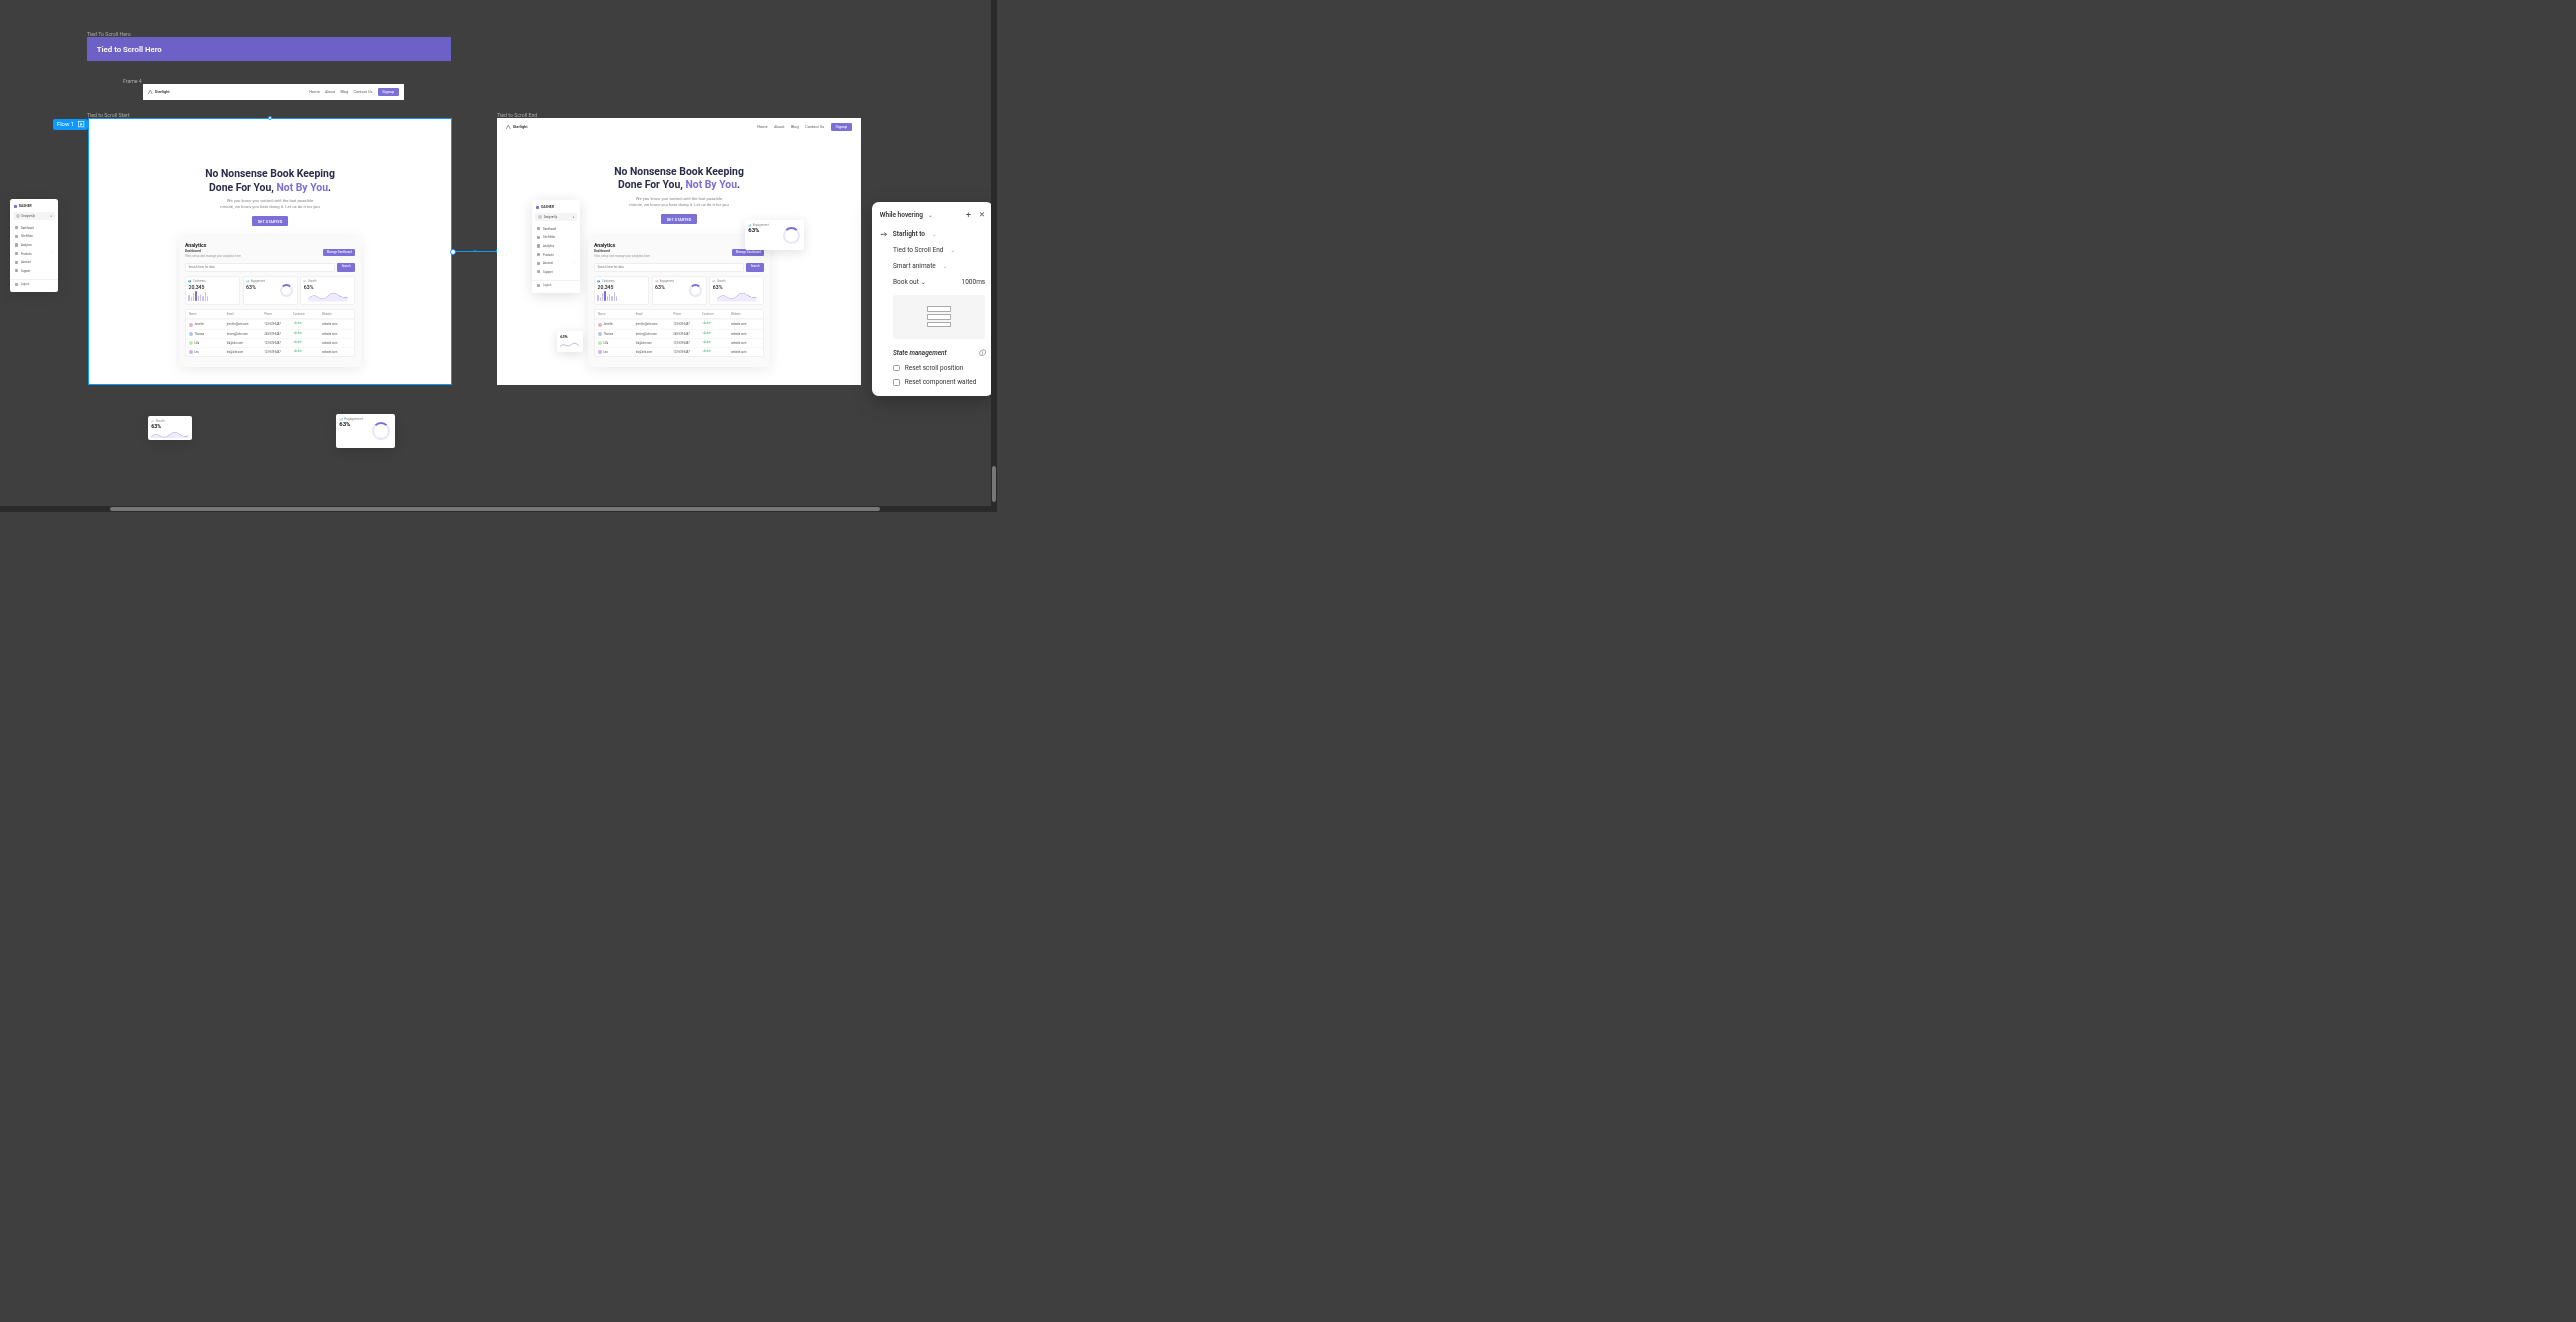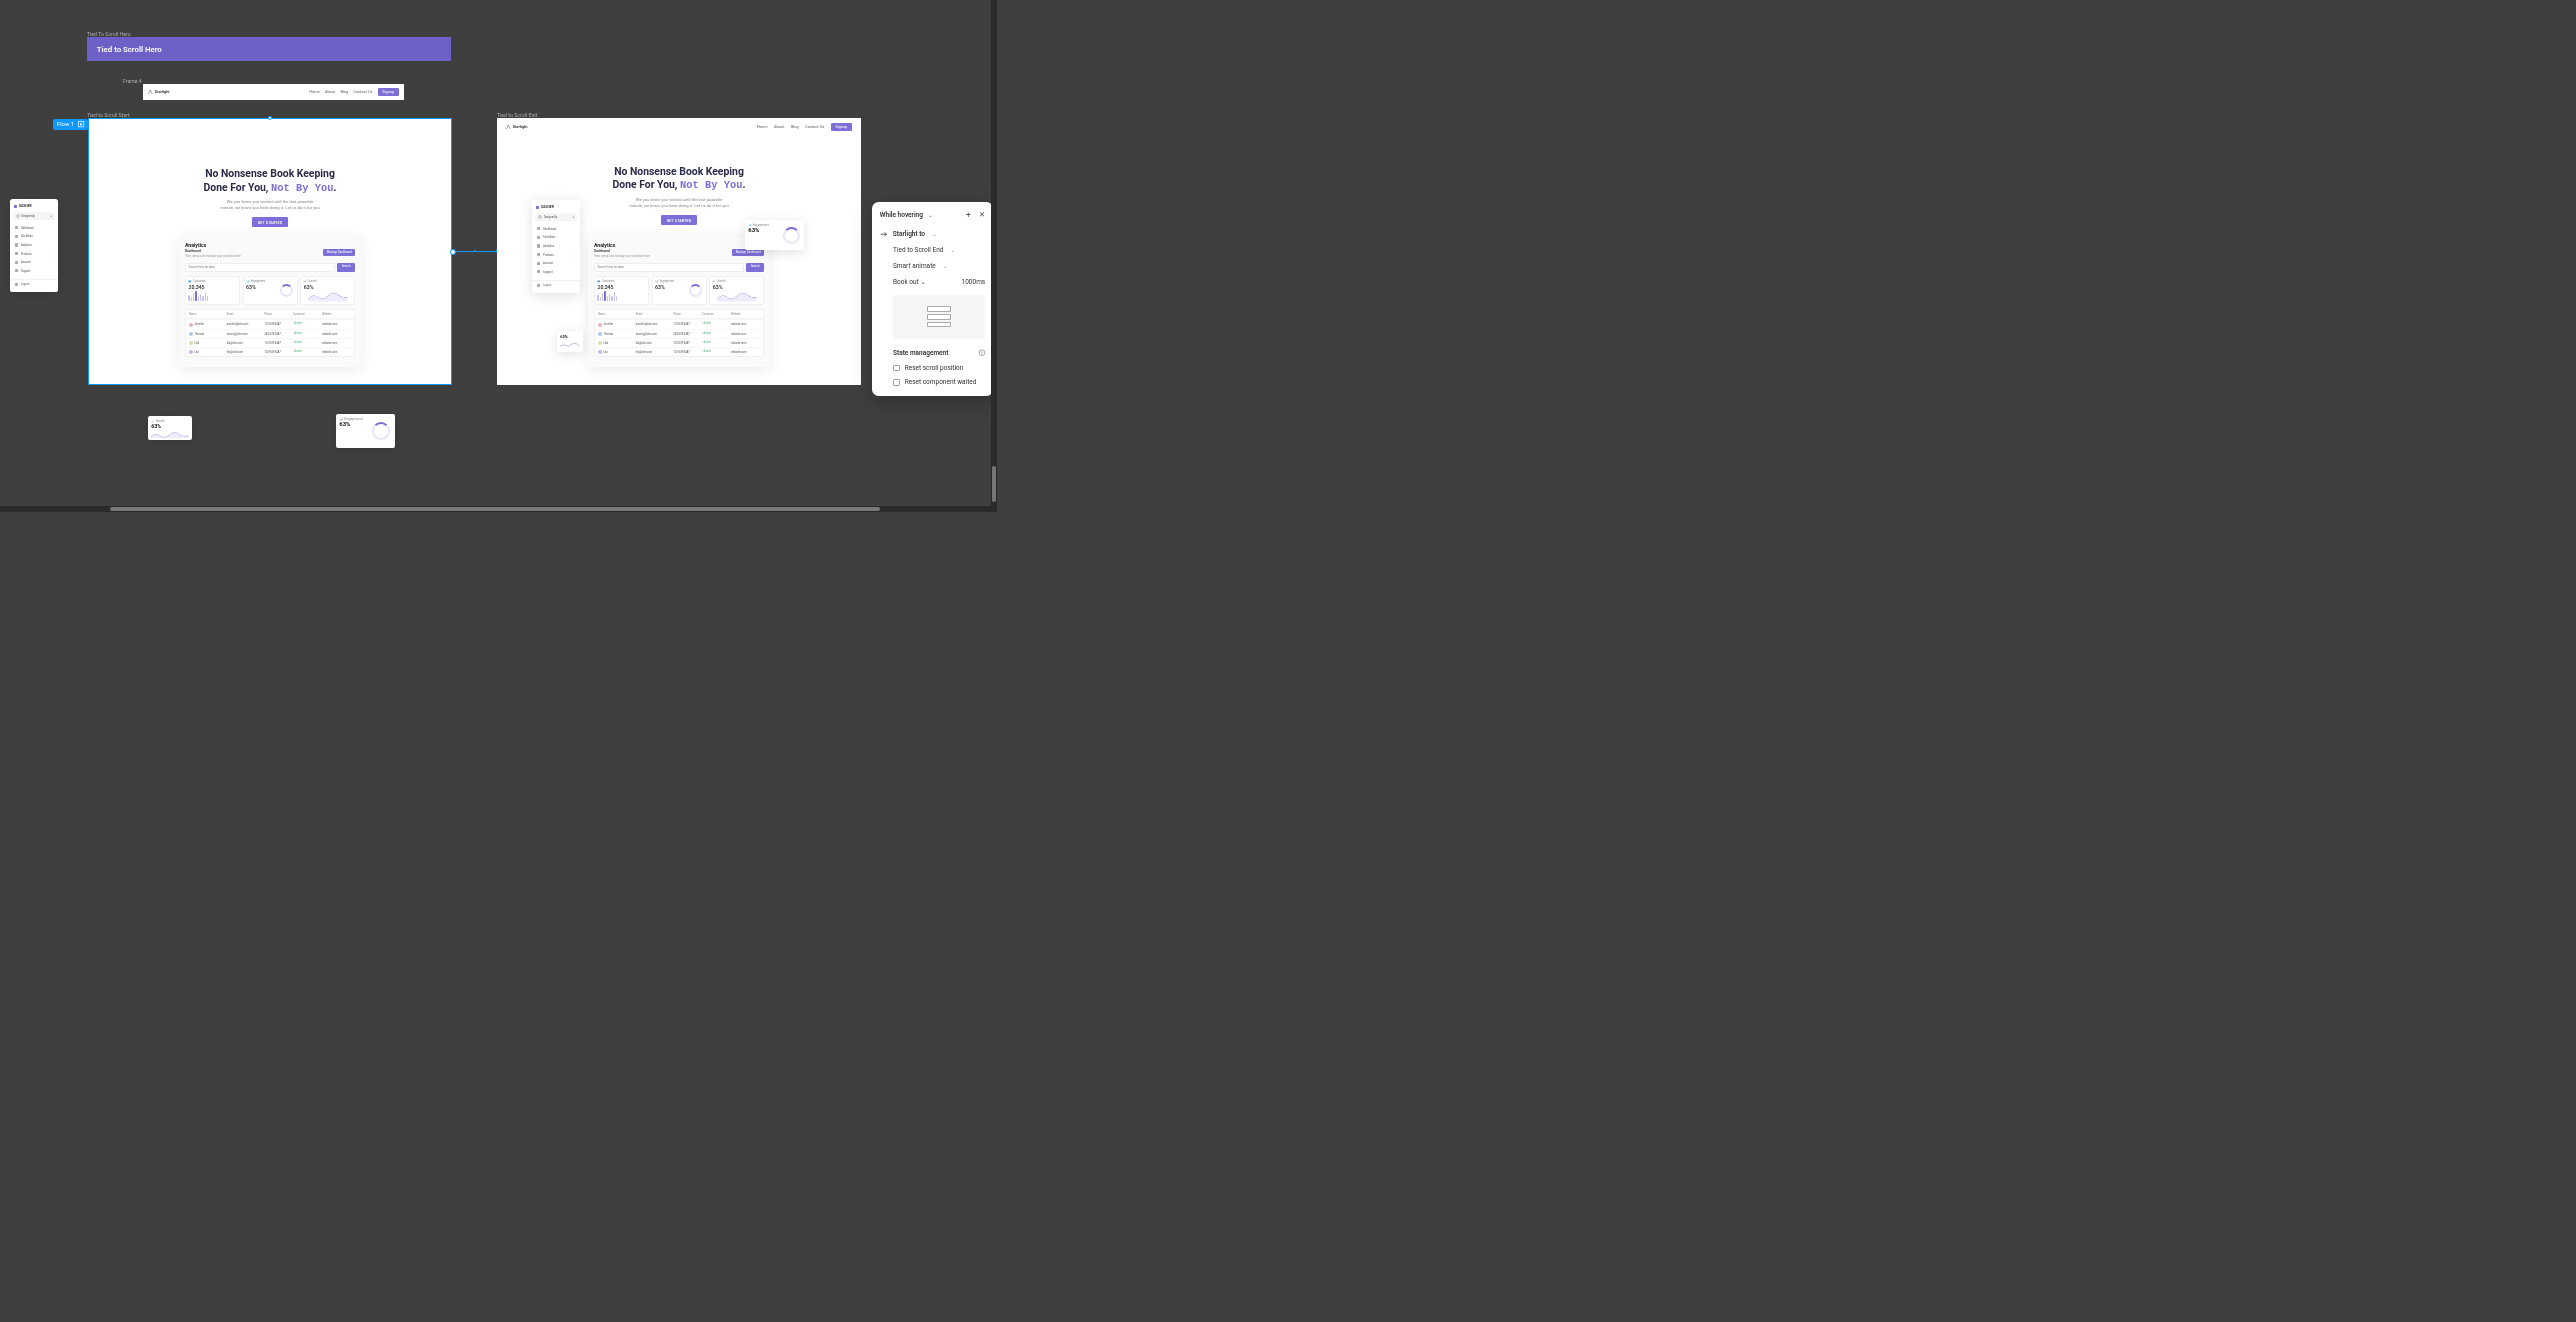--- a/index.html
+++ b/index.html
@@ -92,21 +92,21 @@
 .hero-content {
   text-align: center;
   padding-top: 29px;
 }
 .hero-title {
   font-size: 10.4px;
   font-weight: 700;
   color: #2b2b4a;
   line-height: 1.3;
 }
-.hero-title .accent { color: #7c6fd8; font-family: Liberation Mono, monospace; }
+.hero-title .accent { color: #7c6fd8; }
 .hero-sub {
   font-size: 4.2px;
   color: #888;
   margin-top: 3.9px;
   line-height: 1.4;
 }
 .hero-cta {
   display: inline-block;
   margin-top: 6.5px;
   background: #7c6fd8;
@@ -319,20 +319,21 @@
 .ix-panel .preview .frames span {
   width: 23.5px; height: 5.9px;
   border: 0.7px solid #aaa;
   border-radius: 0.7px;
   background: #fff;
 }
 .ix-panel .state-hdr {
   display: flex; justify-content: space-between; align-items: center;
   padding: 5.2px 7.8px 2.6px 21px;
   font-weight: 600;
+  font-style: italic;
 }
 .ix-panel .state-hdr .info { color: #888; font-size: 6.5px; }
 .ix-panel .checkbox-row {
   display: flex; align-items: center; gap: 5.2px;
   padding: 3.3px 7.8px 3.3px 21px;
 }
 .ix-panel .checkbox-row .cb {
   width: 6.5px; height: 6.5px;
   border: 0.7px solid #999;
   border-radius: 1.3px;

